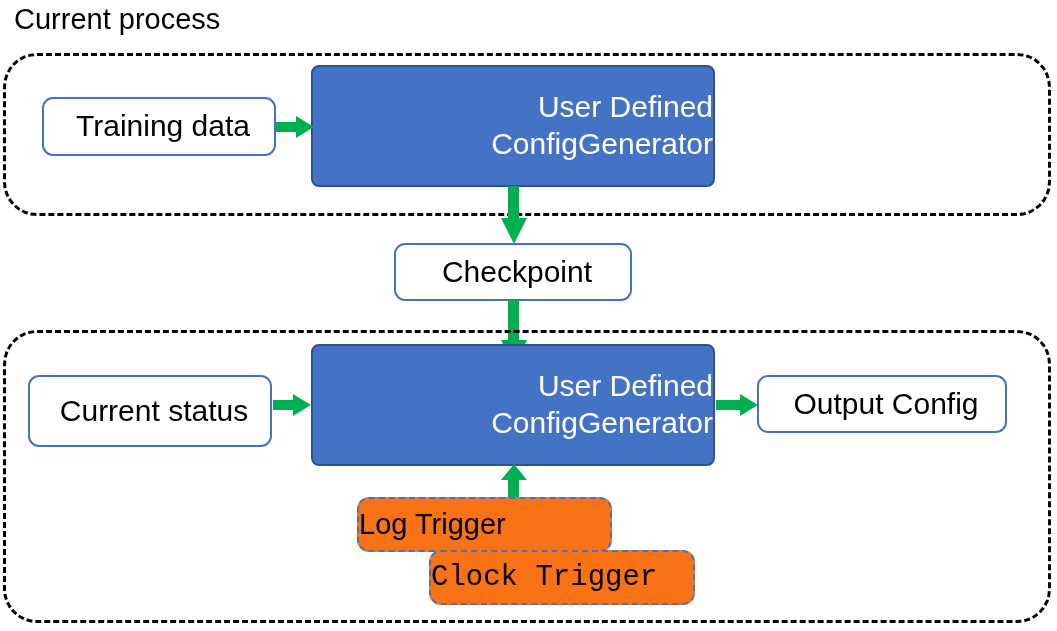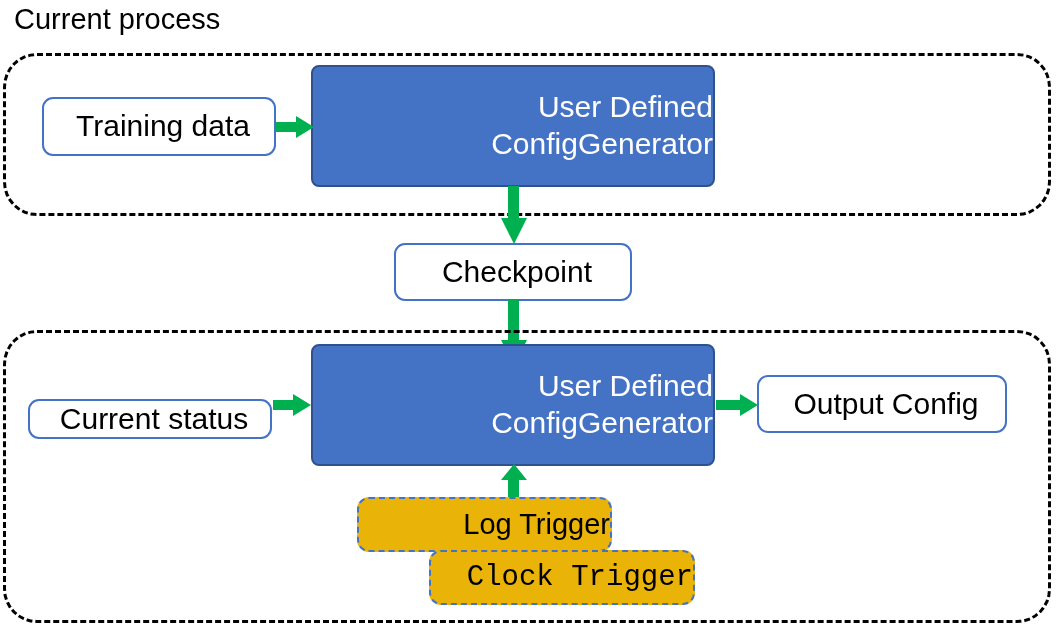--- a/index.html
+++ b/index.html
@@ -70,24 +70,24 @@
     text-align: center;
     white-space: nowrap;
   }
 
   
   .node-dashed {
     position: absolute;
     box-sizing: border-box;
     border: 2.5px dashed #4472C4;
     border-radius: 12px;
-    background: #eab308;
+    background: #f97316;
     display: flex;
     align-items: center;
-    justify-content: flex-end;
+    justify-content: flex-start;
     color: #000000;
     font-size: 29px;
     line-height: 1.15;
     text-align: center;
     white-space: nowrap;
   }
 
   
   .arrow {
     position: absolute;
@@ -133,21 +133,21 @@
   <svg class="arrow" style="left:495px; top:300px;" width="38" height="68">
     <g>
       <rect x="13" y="0" width="11" height="44" fill="#00B050"></rect>
       <polygon points="6,40 32,40 19,66" fill="#00B050"></polygon>
     </g>
   </svg>
 
 
   <div class="section-frame" style="left:3px; top:330px; width:1048px; height:293px;"></div>
 
-  <div class="node-outline" style="left:28px; top:375px; width:244px; height:40px;margin-top:24px;">
+  <div class="node-outline" style="left:28px; top:375px; width:244px; height:72px;">
     <span>Current status</span>
   </div>
 
   <svg class="arrow" style="left:273px; top:386px;" width="40" height="38">
     <g>
       <rect x="0" y="14" width="22" height="10" fill="#00B050"></rect>
       <polygon points="20,8 38,19 20,30" fill="#00B050"></polygon>
     </g>
   </svg>
 

